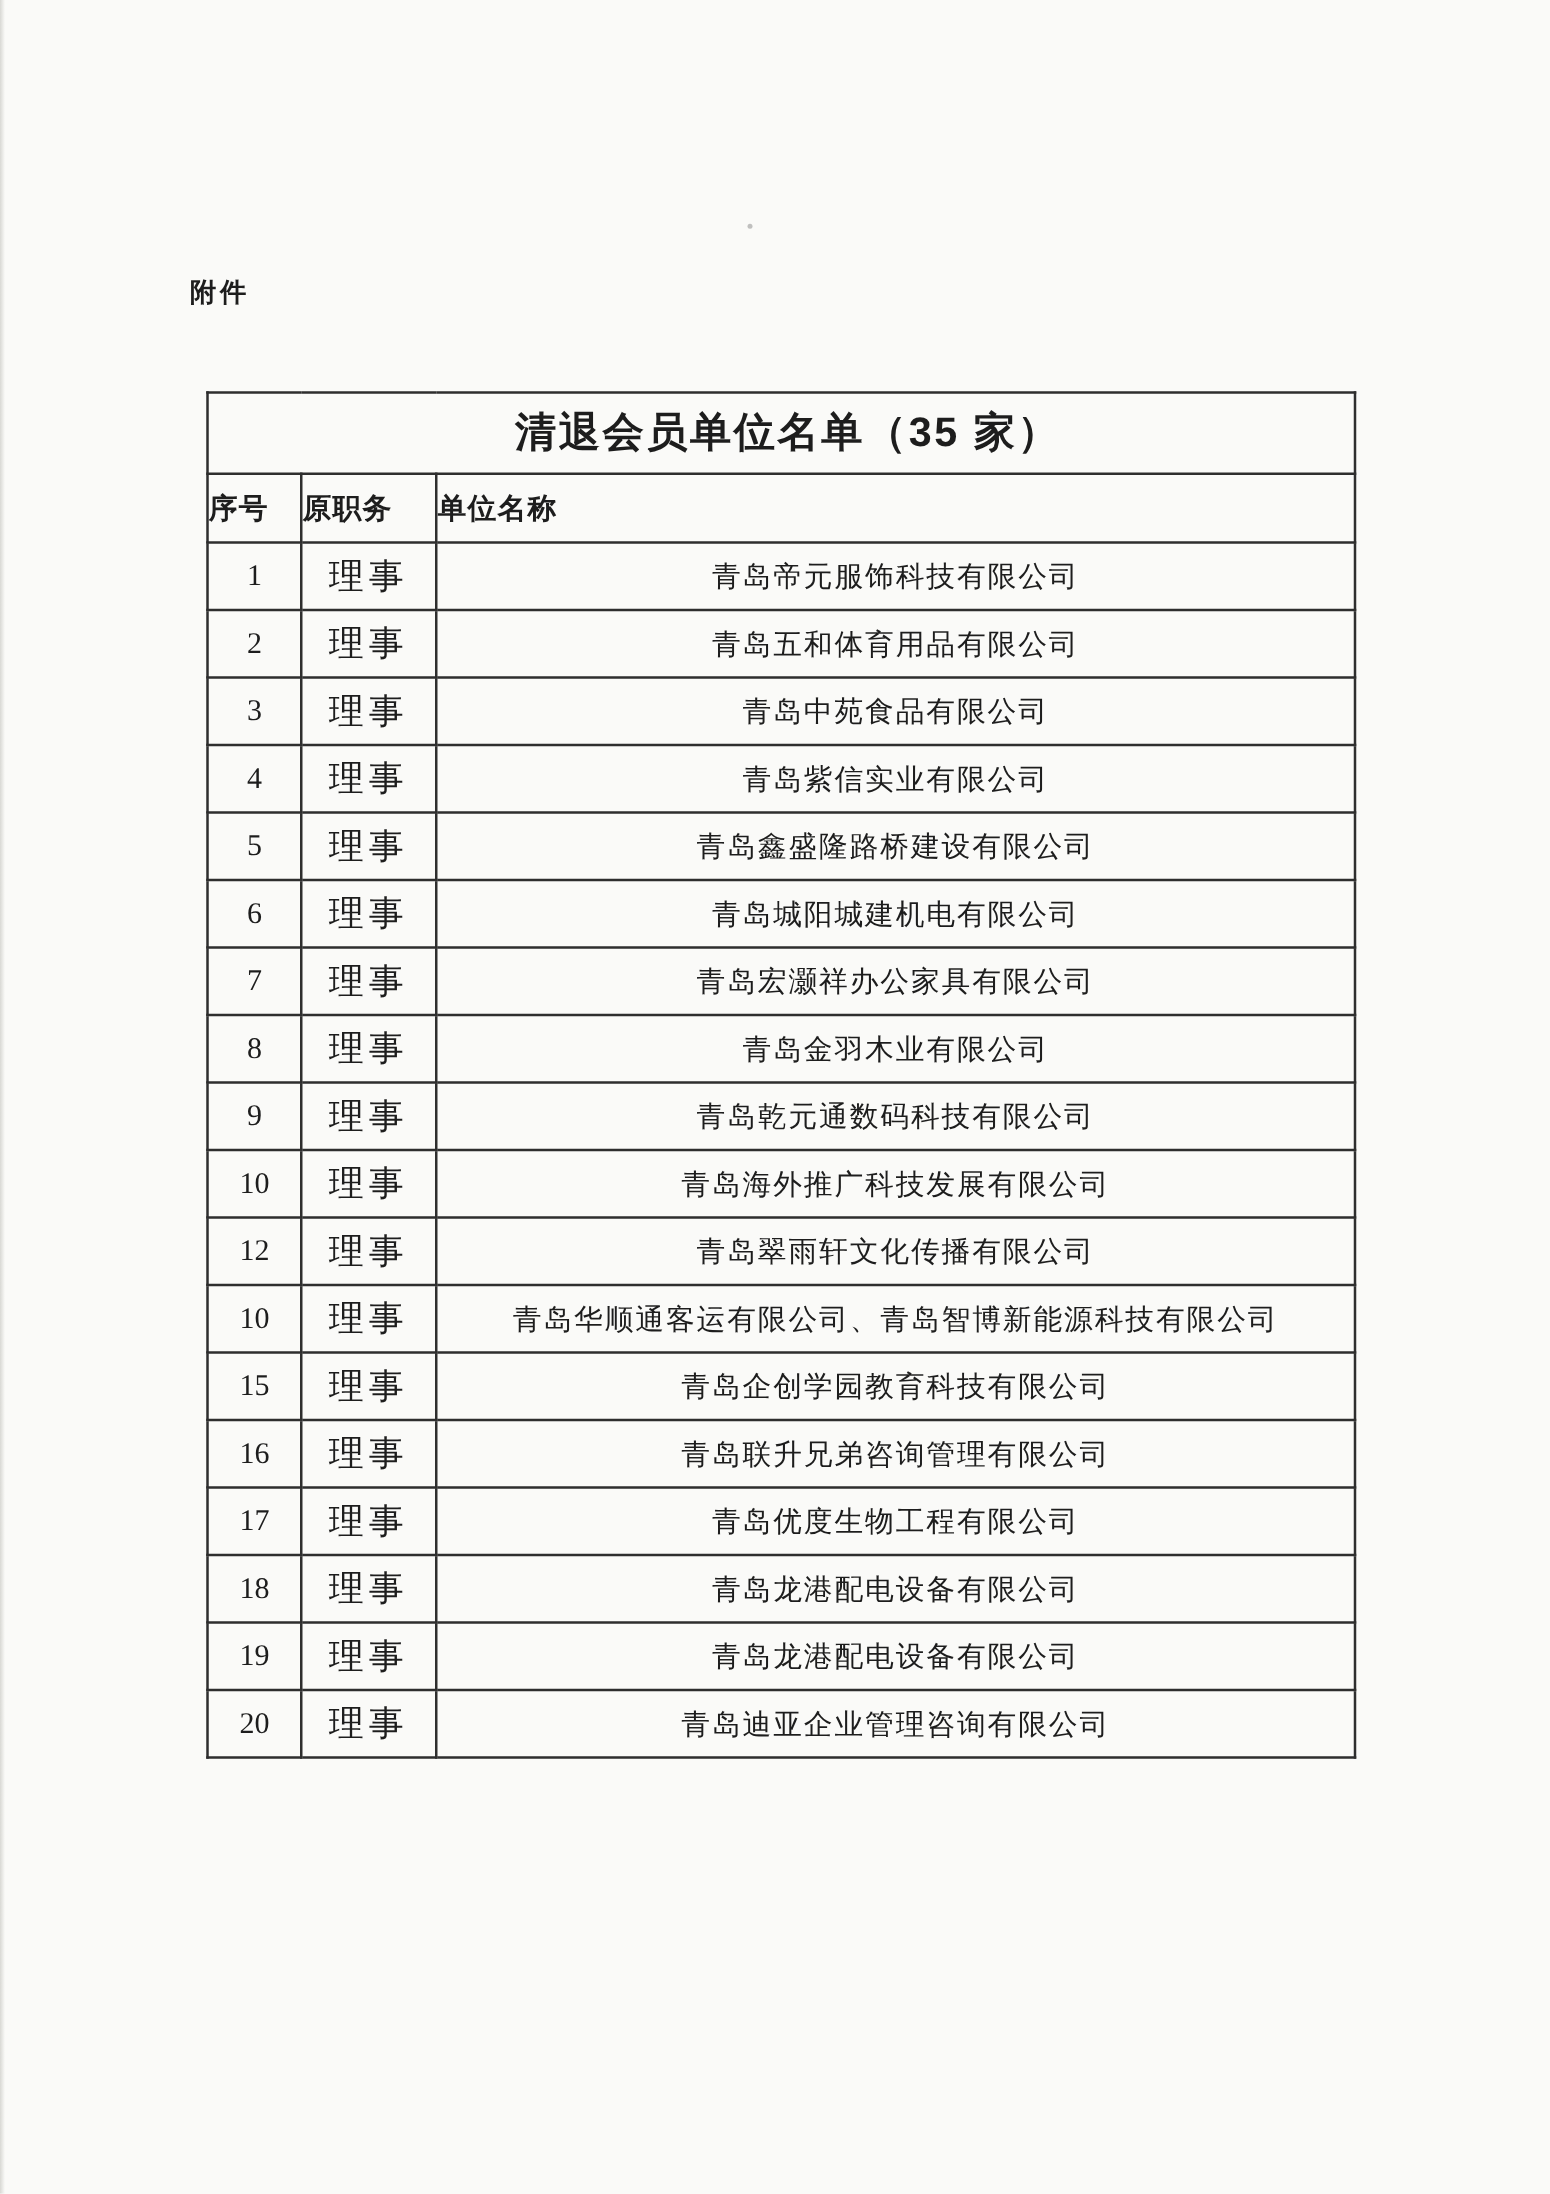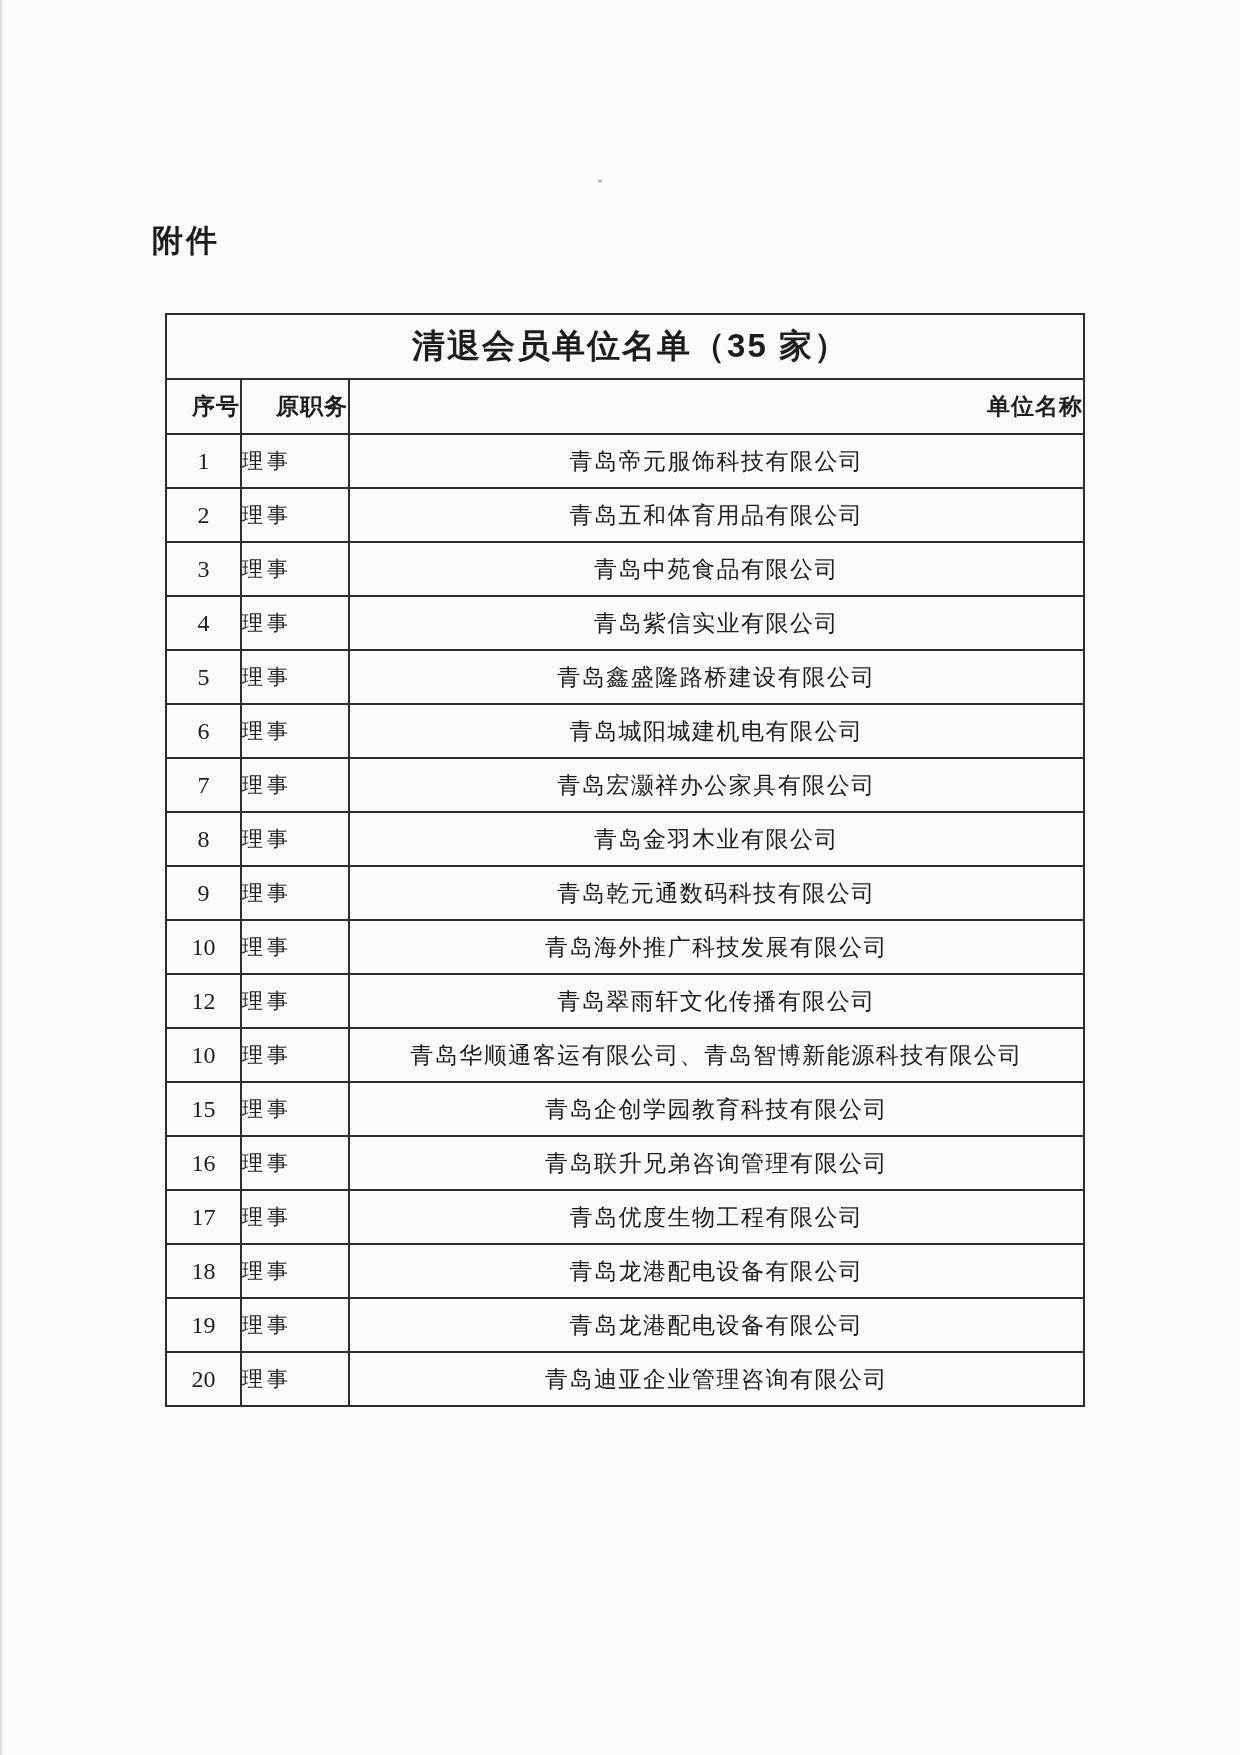--- a/index.html
+++ b/index.html
@@ -14,45 +14,45 @@
   .page-edge{
     position:absolute;left:0;top:0;width:4px;height:100%;
     background:linear-gradient(90deg,#d8d8d4,rgba(250,250,248,0));
   }
   .scan-speck{
     position:absolute;width:4px;height:4px;border-radius:50%;
     background:#8f8f8f;opacity:.55;
   }
   .attachment-label{
     position:absolute;left:152px;top:220px;
-    font-size:31px;font-weight:700;letter-spacing:3px;
+    font-size:21px;font-weight:700;letter-spacing:3px;
     font-family:"Liberation Sans","DejaVu Sans",sans-serif;
   }
   table.doc-table{
     position:absolute;left:165px;top:313px;
     width:918px;border-collapse:collapse;table-layout:fixed;
   }
   .doc-table th,.doc-table td{
     border:2px solid #2e2e2e;
     padding:0;vertical-align:middle;
     overflow:hidden;white-space:nowrap;
   }
   .title-row th{
     height:63px;text-align:center;
     font-size:33px;font-weight:700;letter-spacing:2px;
     font-family:"Liberation Sans","DejaVu Sans",sans-serif;
     padding-left:11px;
   }
   .head-row th{
-    height:53px;text-align:right;
+    height:53px;text-align:left;
     font-size:23px;font-weight:700;letter-spacing:1px;
   }
   .doc-table tbody tr{height:54px;}
   td.no{text-align:center;font-size:24px;}
-  td.position{font-size:21px;letter-spacing:4px;}
+  td.position{text-align:center;font-size:28px;letter-spacing:4px;}
   td.company{text-align:center;font-size:23px;letter-spacing:1.5px;}
 </style>
 </head>
 <body>
 
 <div class="page-edge"></div>
 <div class="scan-speck" style="left:598px;top:179px;"></div>
 
 <div class="attachment-label">附件</div>
 

